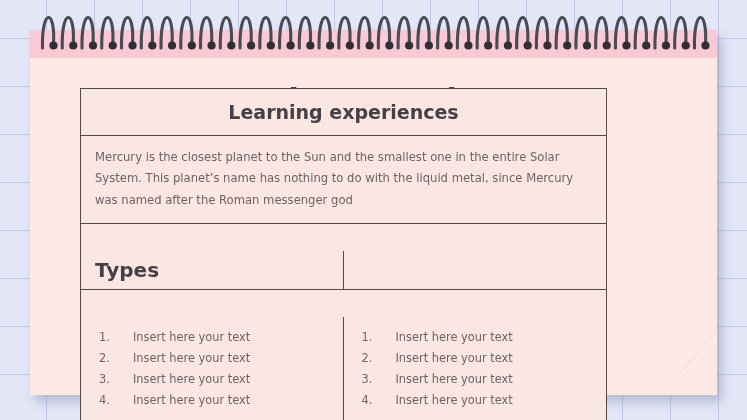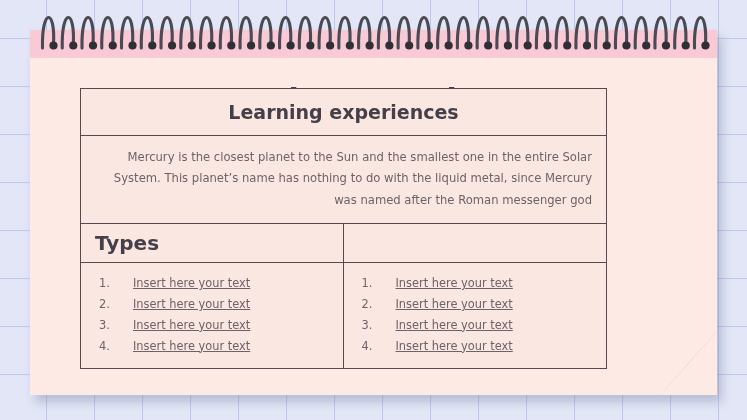--- a/index.html
+++ b/index.html
@@ -120,30 +120,31 @@
     align-items: center;
     justify-content: center;
   }
   .table-head-text {
     font-size: 19px;
     font-weight: bold;
     color: #443f49;
   }
   .para-cell {
     padding: 11px 14px 12px 14px;
-    text-align: right;
+    text-align: left;
     font-size: 11.6px;
     line-height: 1.85;
     color: #6d6268;
     width: 100%;
     box-sizing: border-box;
   }
   .col {
     box-sizing: border-box;
     width: 50%;
+    margin-top: 27px;
   }
   .col-left {
     border-right: 1.6px solid #53494e;
   }
   .subhead {
     height: 38px;
     display: flex;
     align-items: center;
     padding-left: 14px;
     box-sizing: border-box;
@@ -162,21 +163,20 @@
     font-size: 11.4px;
     color: #6d6268;
     line-height: 1.82;
   }
   .list-num {
     width: 34px;
     flex: none;
   }
   .list-text {
     flex: 1;
-    text-decoration: underline;
   }
 </style>
 </head>
 <body>
 
 <div class="slide">
 
   <div class="notepad">
     <div class="page-shadow"></div>
     <div class="page-body">

